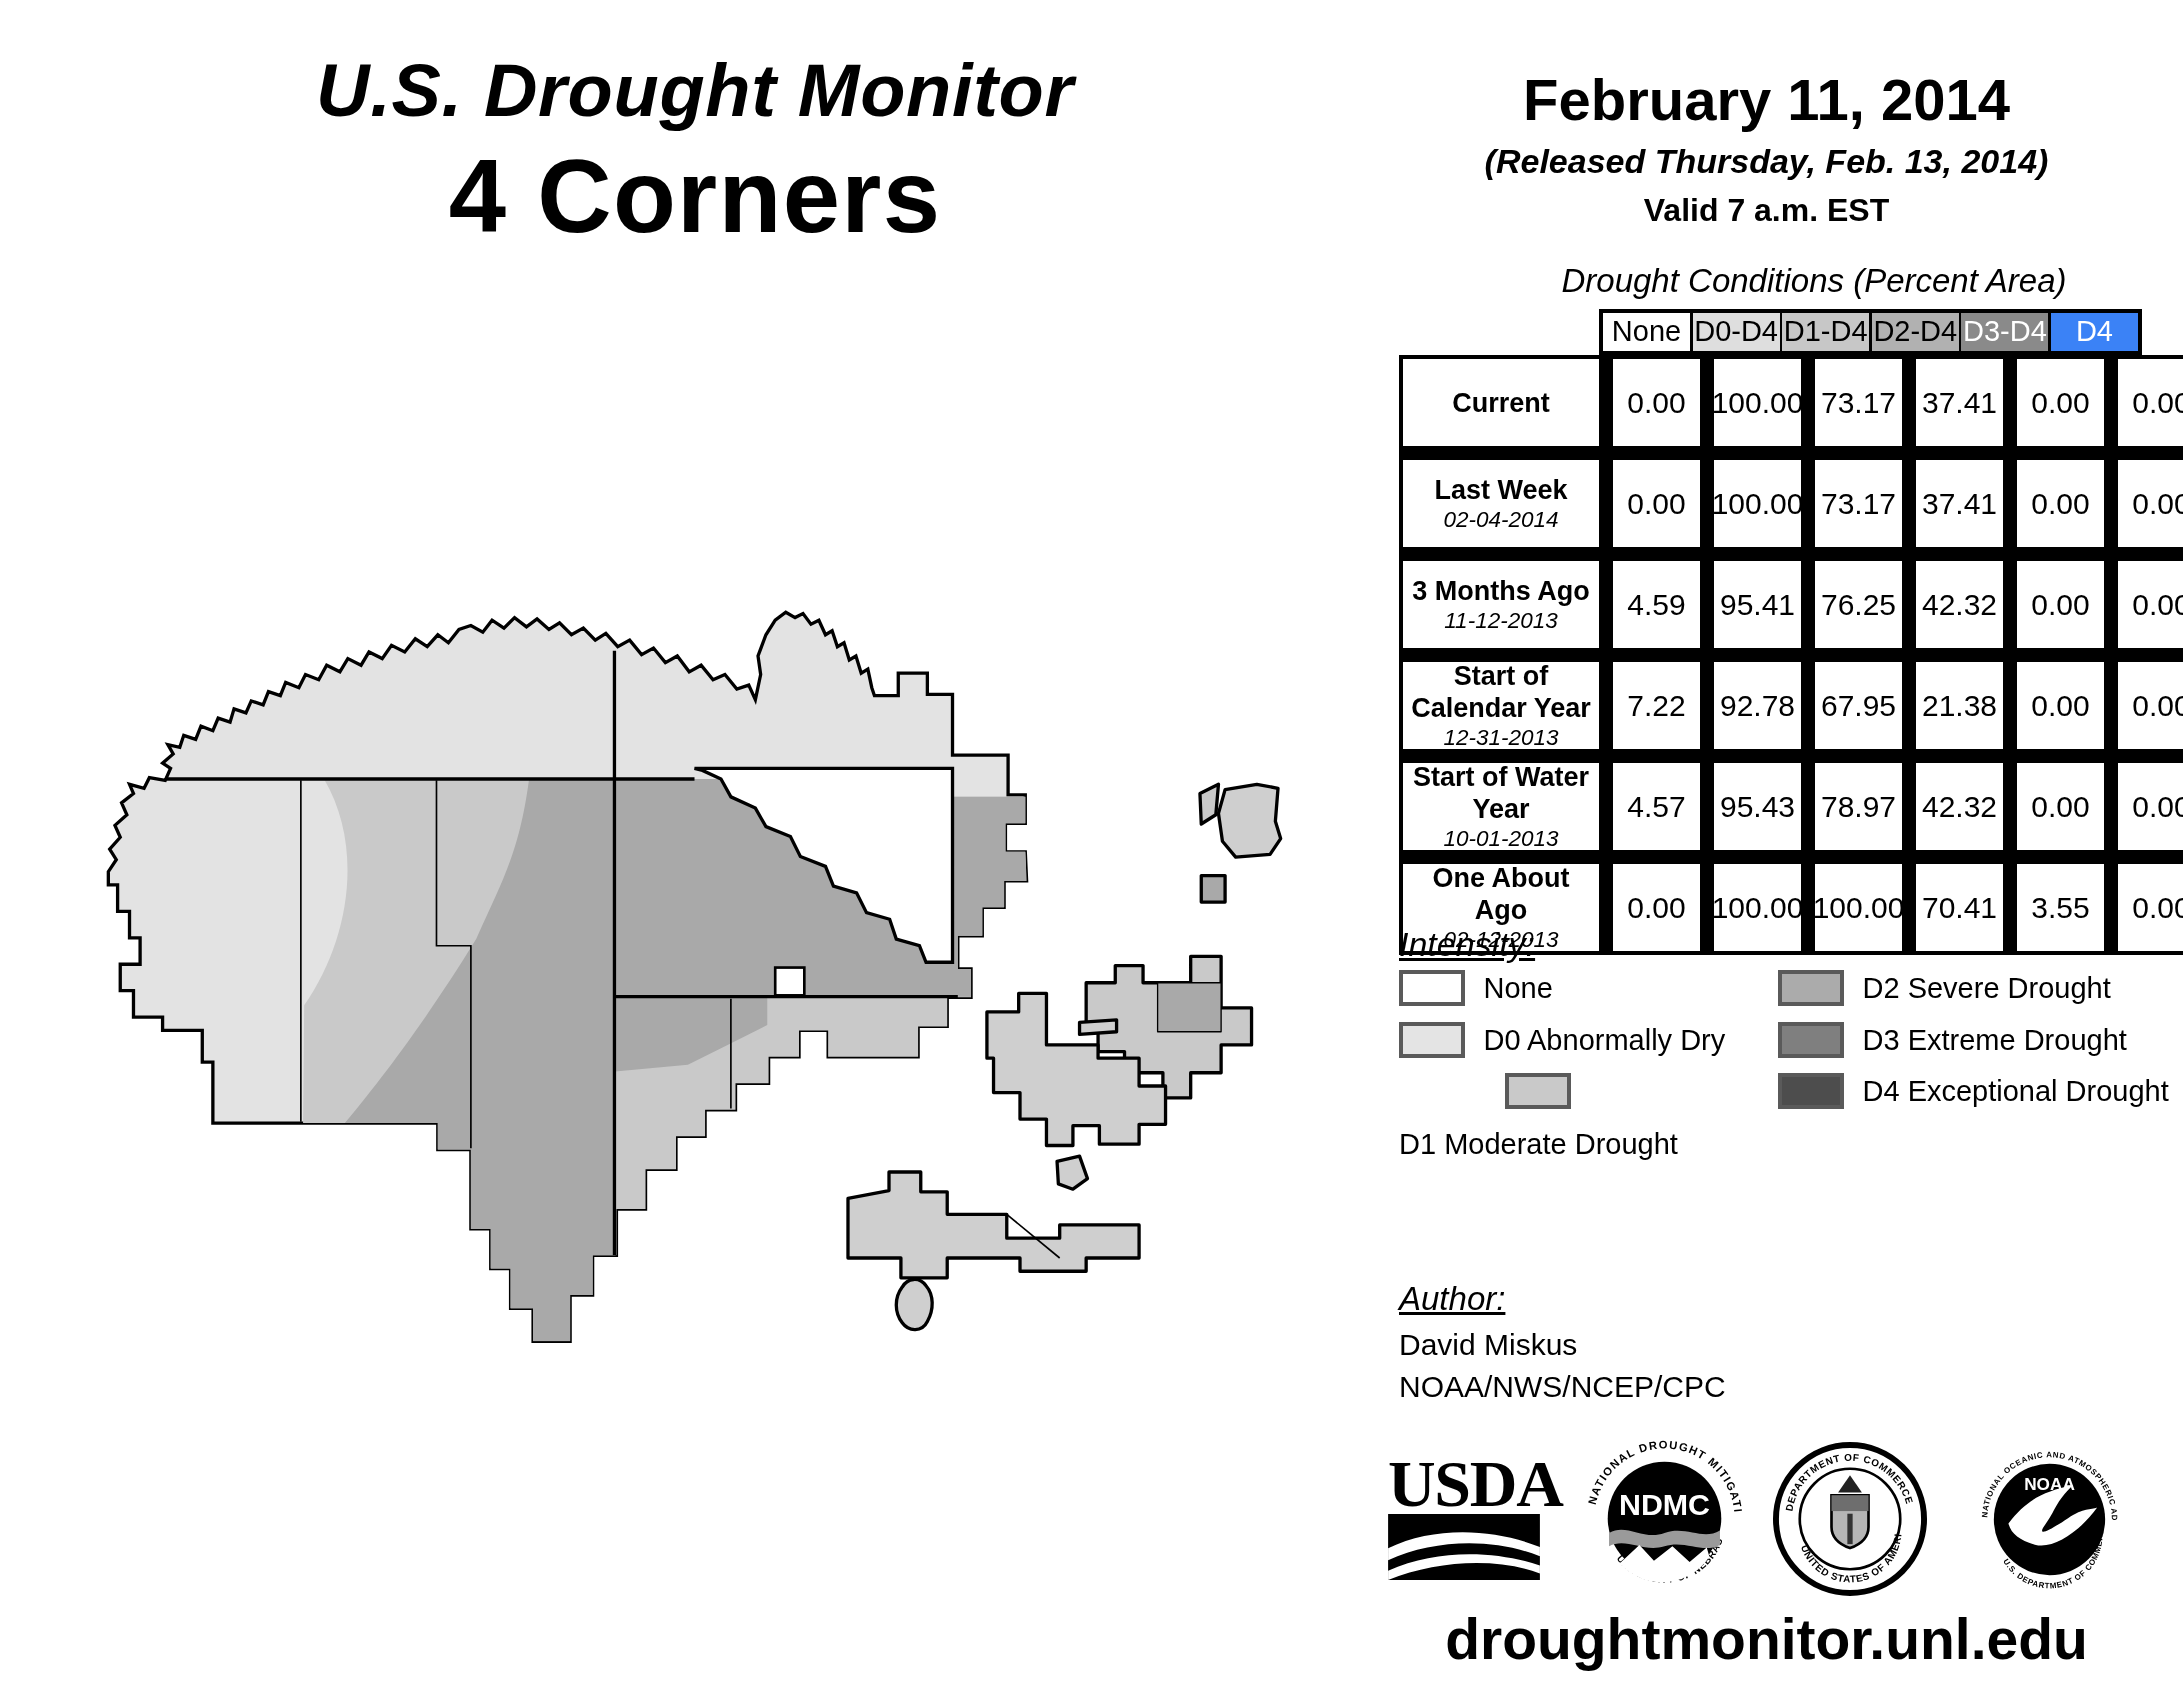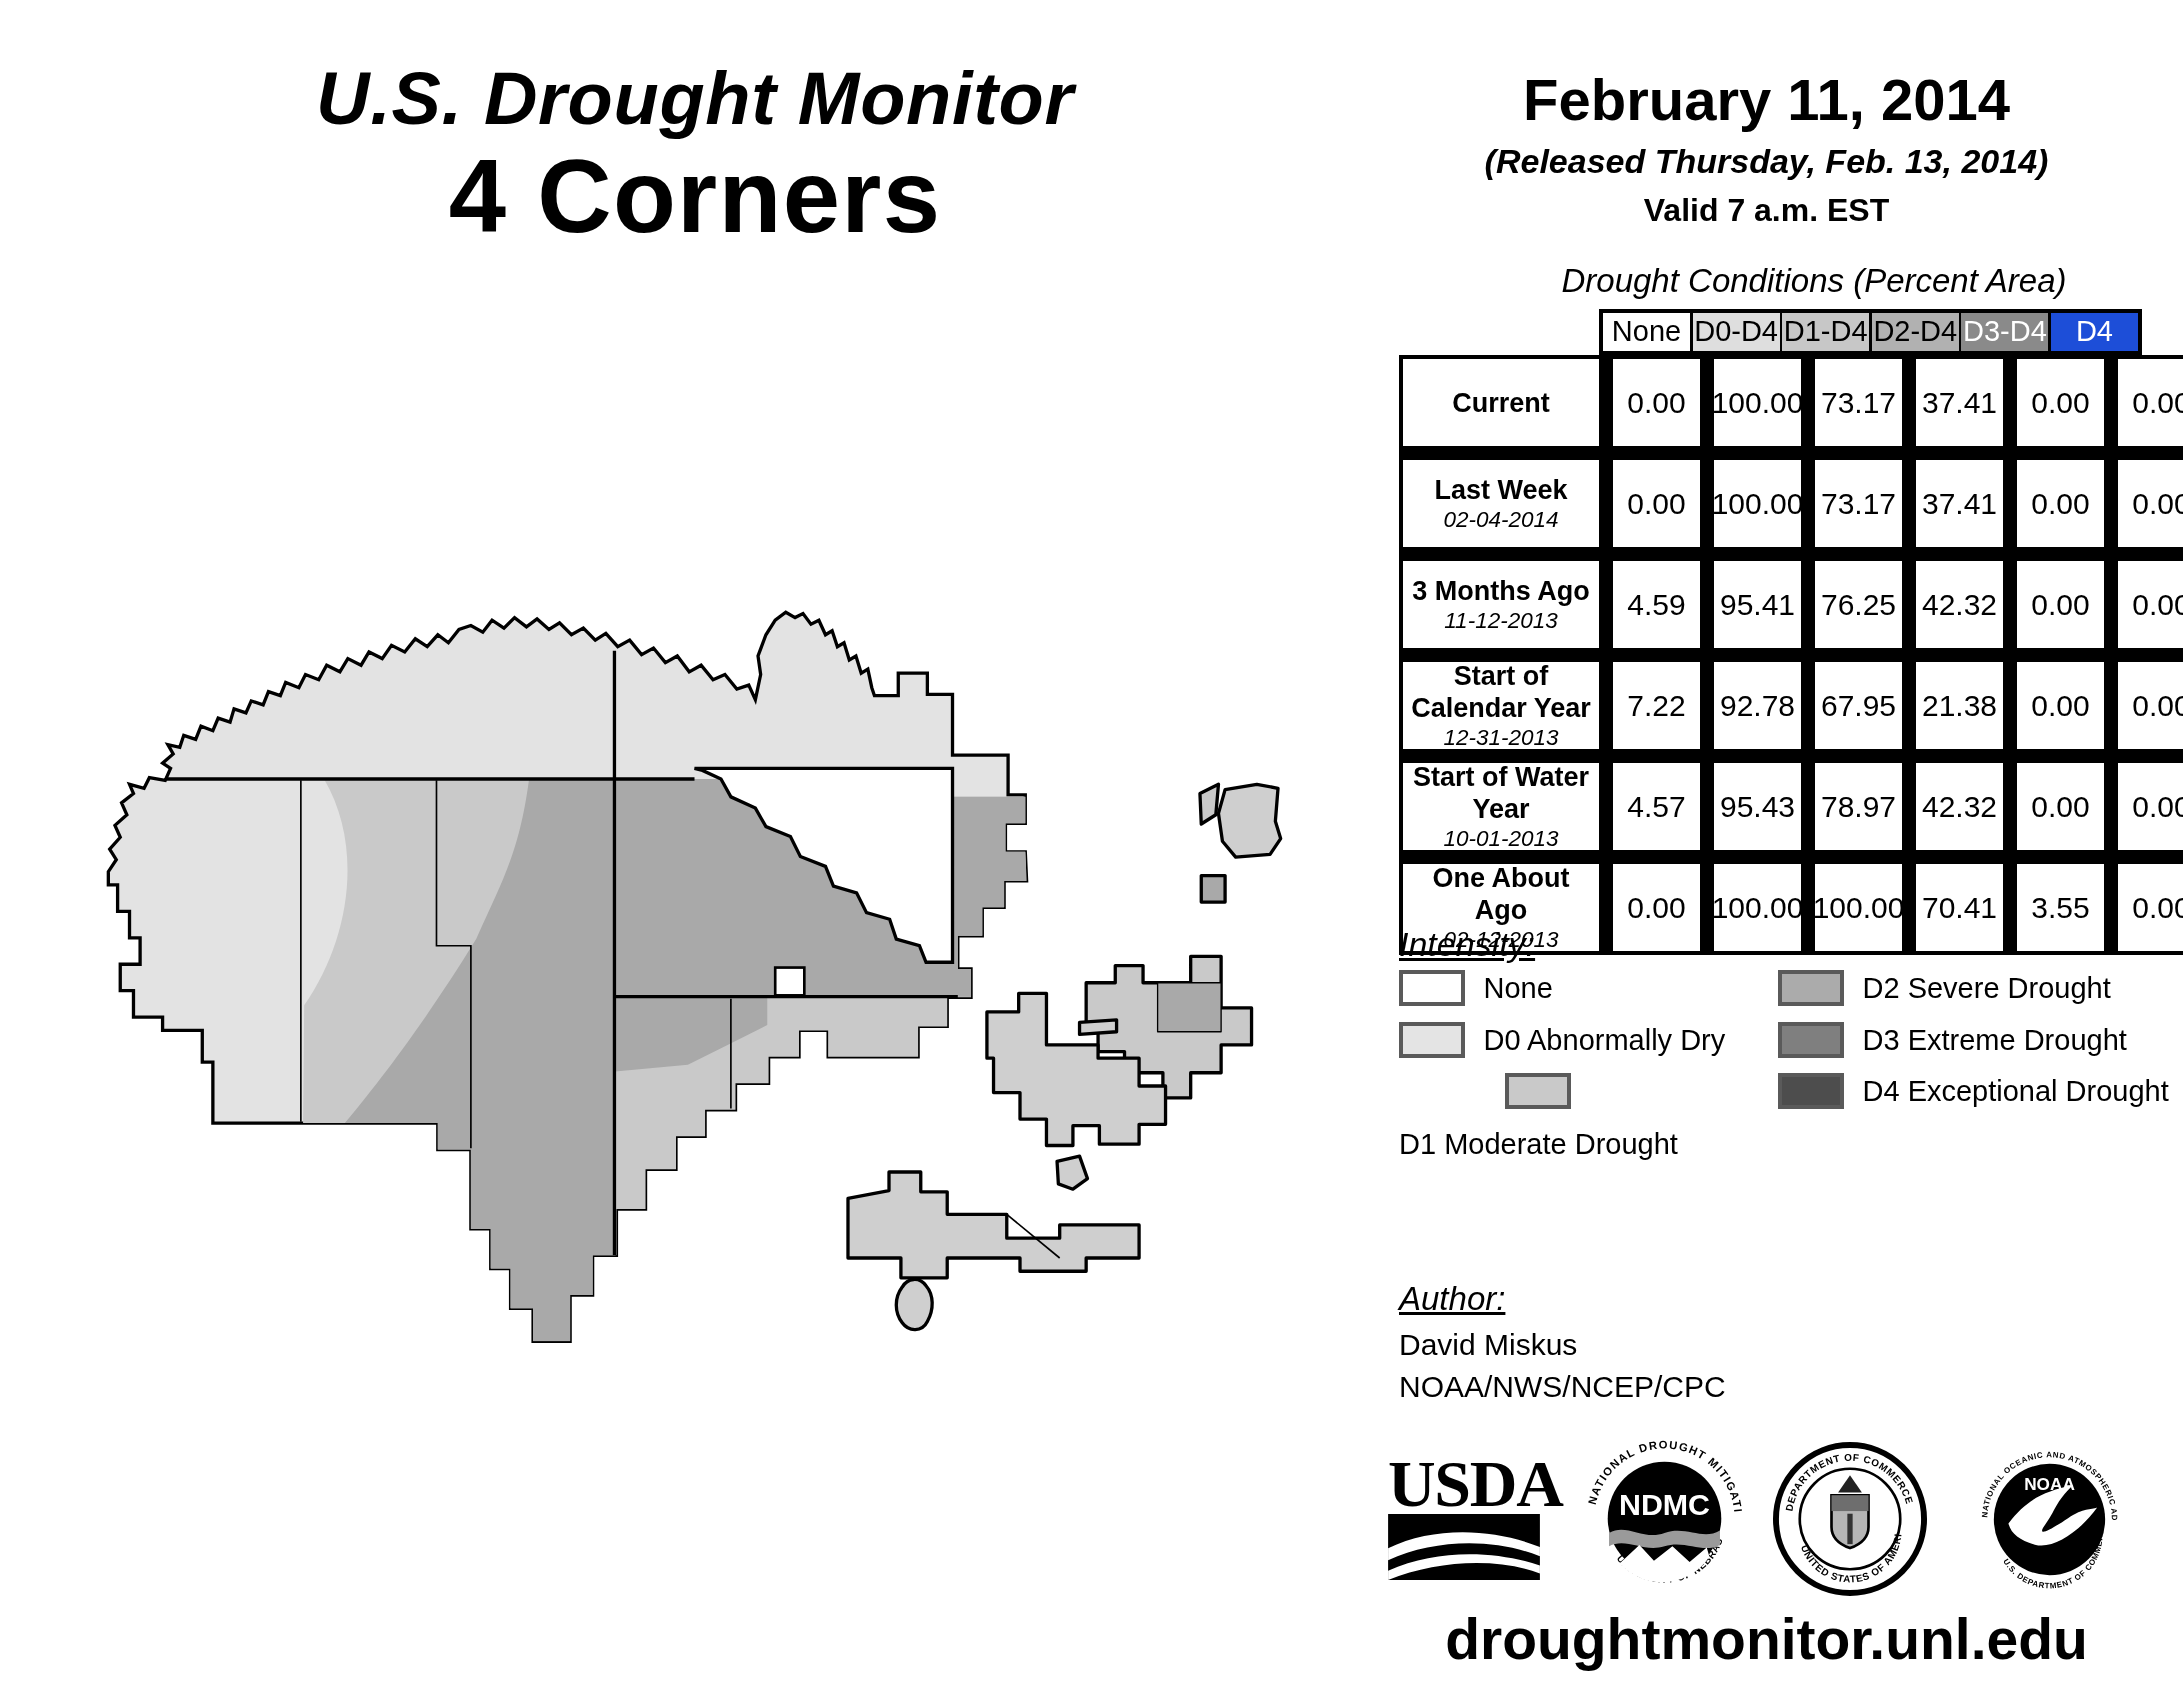--- a/index.html
+++ b/index.html
@@ -1,21 +1,21 @@
 <!DOCTYPE html>
 <html style="font-size:10.6px"><head>
 <meta charset="utf-8">
 <style>
   html,body{margin:0;padding:0;background:#fff;}
   .page{position:relative;width:2183px;height:1687px;background:#ffffff;overflow:hidden;
         font-family:"Liberation Sans",sans-serif;color:#000;}
   .abs{position:absolute;}
 
   
-  .t-main{left:212px;top:56px;width:966px;text-align:center;
+  .t-main{left:212px;top:48px;width:966px;text-align:center;
           font-size:74px;font-weight:bold;font-style:italic;letter-spacing:0.7px;}
   .t-region{left:212px;top:138px;width:966px;text-align:center;
           font-size:103px;font-weight:bold;letter-spacing:1.3px;}
   .t-date{left:1396px;top:66px;width:741px;text-align:center;font-size:58px;font-weight:bold;}
   .t-released{left:1396px;top:142px;width:741px;text-align:center;
           font-size:34px;font-weight:bold;font-style:italic;}
   .t-valid{left:1396px;top:192px;width:741px;text-align:center;font-size:32px;font-weight:bold;}
   .t-table{left:1493px;top:262px;width:642px;text-align:center;font-size:33px;font-style:italic;}
 
   
@@ -27,21 +27,21 @@
             grid-template-columns:196px repeat(6,87px);grid-auto-rows:87px;gap:14px;
             background:#000;border:4.6px solid #000;}
   .hc,.vc{display:flex;align-items:center;justify-content:center;background:#fff;}
   .hc{font-size:29px;}
   .vc{font-size:30px;}
   .hc-none{background:#ffffff;}
   .hc-d0{background:#dedede;}
   .hc-d1{background:#c7c7c7;}
   .hc-d2{background:#b1b1b1;}
   .hc-d3{background:#8a8a8a;color:#fff;}
-  .hc-d4{background:#1d4ed8;color:#fff;}
+  .hc-d4{background:#3b82f6;color:#fff;}
   .rl{display:flex;flex-direction:column;align-items:center;justify-content:center;
       background:#fff;text-align:center;padding:0 5.3px;}
   .rl .lbl{font-size:27px;font-weight:bold;line-height:32px;}
   .rl .dt{font-size:22.5px;font-style:italic;line-height:28px;}
 
   
   .lg-title{left:1399px;top:925px;font-size:34px;font-style:italic;text-decoration:underline;}
   .lg-item{display:flex;align-items:center;gap:18.5px;}
   .lg-sw{width:66px;height:36px;border:4.6px solid #5a5a5a;box-sizing:border-box;}
   .lg-lb{font-size:29px;}

